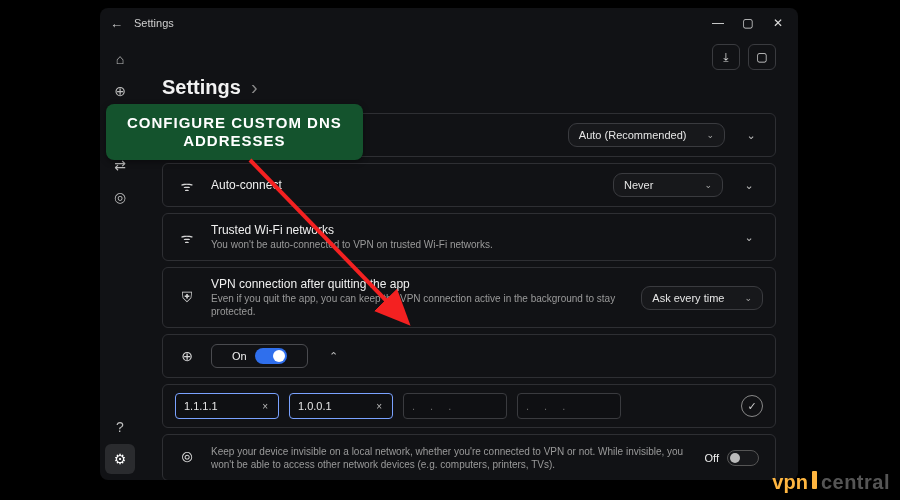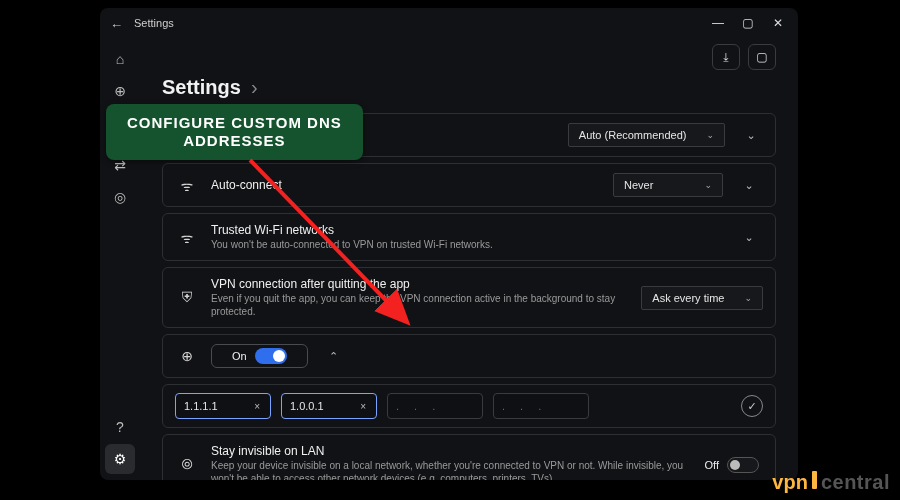--- a/index.html
+++ b/index.html
@@ -97,21 +97,21 @@
   .row.protocol { justify-content: flex-end; padding-right: 10px; }
   .rowicon {
     width: 24px; height: 24px; display: flex; align-items: center; justify-content: center;
     color: #d6d6d6; font-size: 14px;
   }
   .rowtext { flex: 1; min-width: 0; }
   .rowtitle { font-size: 12px; color: #f0f0f0; }
   .rowdesc { font-size: 10px; color: #9a9a9a; line-height: 1.3; margin-top: 1px; }
   .select {
     border: 1px solid #3a3b3f;
-    border-radius: 2px;
+    border-radius: 9px;
     padding: 5px 10px;
     font-size: 11px;
     color: #e6e6e6;
     display: flex; align-items: center; gap: 20px;
     cursor: pointer;
     min-width: 110px;
     background: #17181b;
   }
   .select .chev { font-size: 9px; color: #aaa; margin-left: auto; }
   .protocol .select { min-width: 150px; }
@@ -144,21 +144,21 @@
     align-items: center;
     gap: 10px;
   }
   .dnsinput {
     border: 1px solid #3a3b3f;
     border-radius: 4px;
     background: #0f1013;
     color: #e6e6e6;
     font-size: 11px;
     padding: 6px 8px;
-    width: 96px;
+    width: 104px;
     display: flex; align-items: center; justify-content: space-between;
   }
   .dnsinput.filled { border-color: #7aa2ff; }
   .dnsinput .clear { font-size: 10px; color: #bbb; cursor: pointer; padding: 0 2px; }
   .dnsinput.empty .val { color: #666; letter-spacing: 6px; }
   .confirm {
     width: 22px; height: 22px; margin-left: auto;
     border: 1.5px solid #888; border-radius: 50%;
     display: flex; align-items: center; justify-content: center;
     font-size: 11px; color: #ccc; cursor: pointer;
@@ -324,21 +324,20 @@
             <span class="val">.   .   .</span>
           </div>
           <div class="confirm">
             <span>✓</span>
           </div>
         </div>
 
         <div class="row">
           <div class="rowicon">⦾</div>
           <div class="rowtext">
-            <div class="rowtitle">Stay invisible on LAN</div>
             <div class="rowdesc">Keep your device invisible on a local network, whether you're connected to VPN or not. While invisible, you won't be able to access other network devices (e.g. computers, printers, TVs).</div>
           </div>
           <div class="toggle noborder">
             <span>Off</span>
             <div class="switch off">
                 <div class="knob"></div>
               </div>
           </div>
         </div>
 

